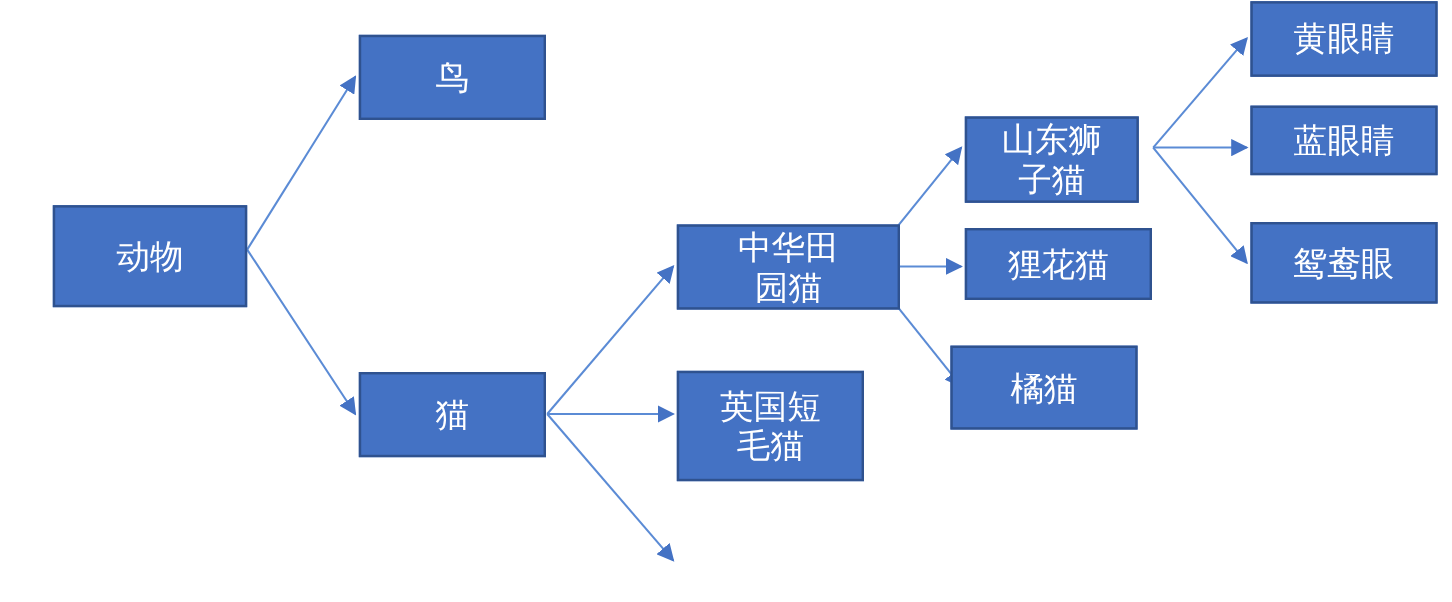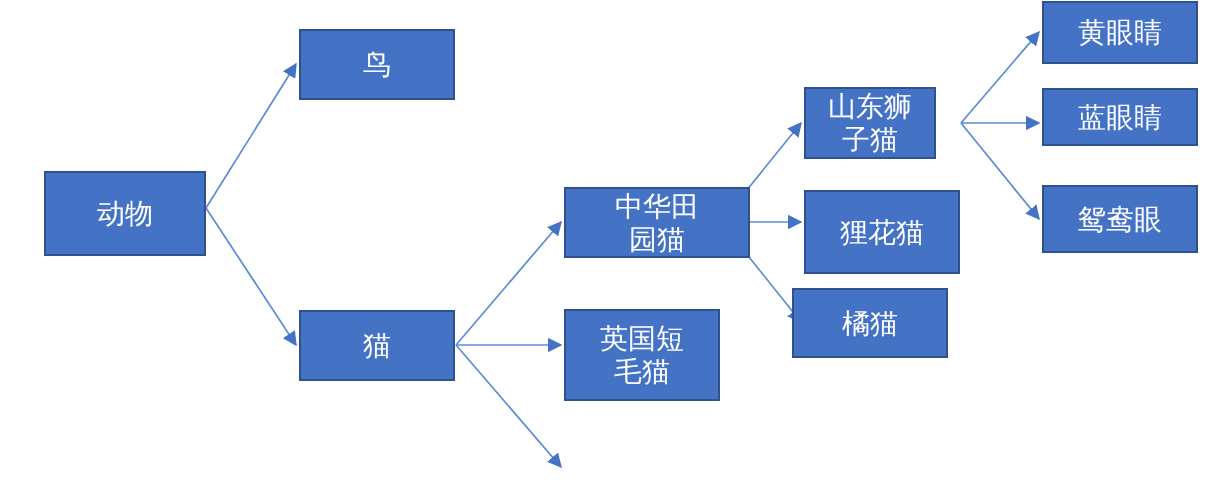--- a/index.html
+++ b/index.html
@@ -90,26 +90,26 @@
     <span class="node-label">中华田
 园猫</span>
   </div>
 
   <div class="node" style="left:564px; top:309px; width:156px; height:92px;">
     <span class="node-label">英国短
 毛猫</span>
   </div>
 
 
-  <div class="node" style="left:804px; top:87px; width:132px; height:72px;">
+  <div class="node" style="left:804px; top:97px; width:145px; height:72px;">
     <span class="node-label">山东狮
 子猫</span>
   </div>
 
-  <div class="node" style="left:804px; top:190px; width:156px; height:84px;">
+  <div class="node" style="left:804px; top:190px; width:156px; height:60px;">
     <span class="node-label">狸花猫</span>
   </div>
 
   <div class="node" style="left:792px; top:288px; width:156px; height:70px;">
     <span class="node-label">橘猫</span>
   </div>
 
   <div class="node" style="left:1042px; top:1px; width:156px; height:63px;">
     <span class="node-label">黄眼睛</span>
   </div>

